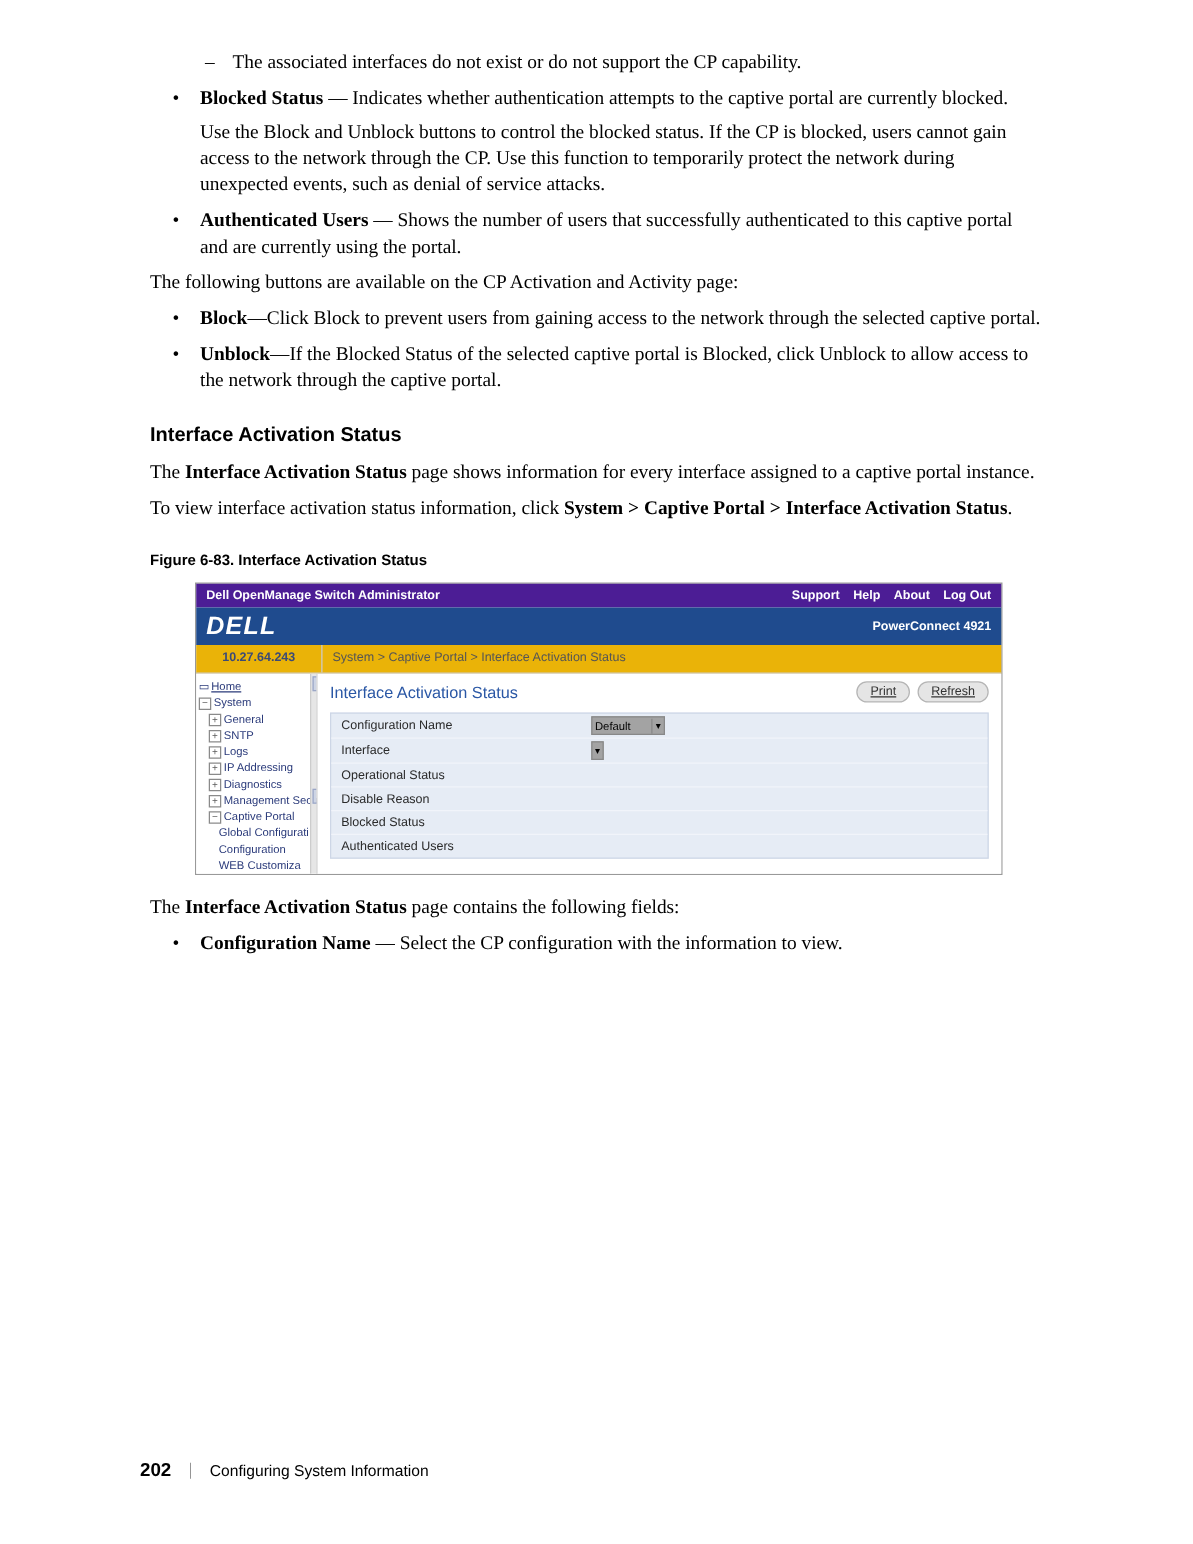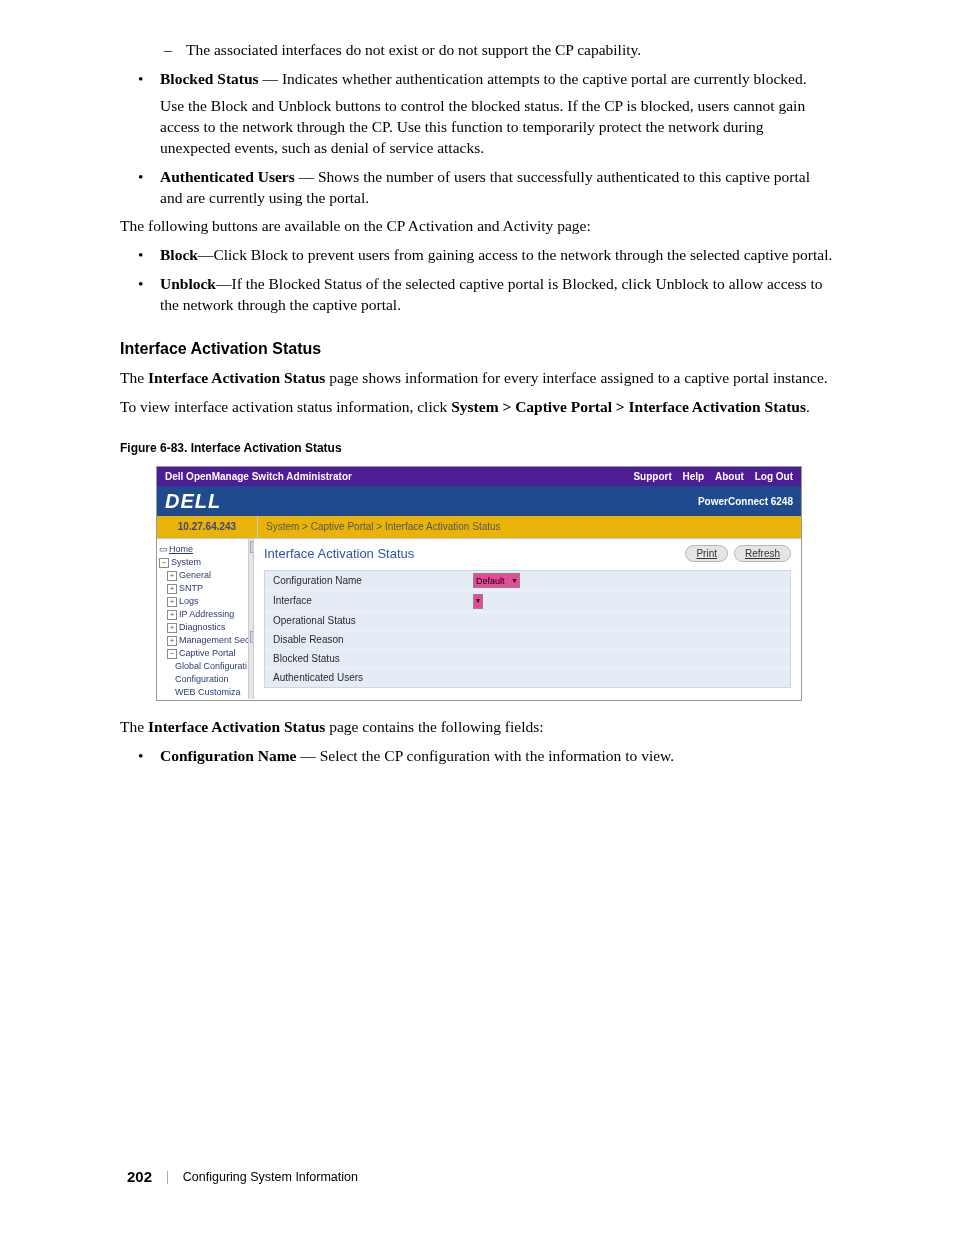--- a/index.html
+++ b/index.html
@@ -202,38 +202,39 @@
     align-items: center;
     padding: 2px 8px;
     border-bottom: 1px solid #f1f4fa;
     min-height: 14px;
   }
   .panel .row:last-child { border-bottom: none; }
   .panel .k { width: 200px; color: #2a2a2a; }
   .panel .v .sel {
     font-size: 9px;
     border: 1px solid #888;
-    background: #ec4899;
+    background: #a3a3a3;
     padding: 0 2px;
     height: 13px;
     line-height: 12px;
     display: inline-flex;
     align-items: center;
+    gap: 12px;
   }
   .sel .caret {
     border-left: 1px solid #888;
     padding-left: 3px;
     margin-left: 4px;
     font-size: 8px;
   }
 
   .footer {
     position: absolute;
     bottom: 50px;
-    left: 127px;
+    left: 112px;
     font-size: 14px;
     display: flex;
     align-items: center;
     gap: 14px;
     font-family: Georgia, 'Times New Roman', serif;
   }
   .footer .pn { font-weight: bold; font-family: Arial, Helvetica, sans-serif; font-size: 15px; }
   .footer .pipe { color: #888; font-size: 14px; }
   .footer .st { font-family: Arial, Helvetica, sans-serif; font-size: 12.5px; }
   .plusminus {
@@ -301,21 +302,21 @@
         <span>Dell OpenManage Switch Administrator</span>
         <span class="links">
           <span>Support</span>
           <span>Help</span>
           <span>About</span>
           <span>Log Out</span>
         </span>
       </div>
       <div class="ui-brandbar">
         <span class="dell-logo">DELL</span>
-        <span class="model">PowerConnect 6248</span>
+        <span class="model">PowerConnect 4921</span>
       </div>
       <div class="ui-crumbs">
         <div class="ip">10.27.64.243</div>
         <div class="trail">System &gt; Captive Portal &gt; Interface Activation Status</div>
       </div>
       <div class="ui-body">
         <div class="ui-tree">
           <div class="scroll-knob"></div>
           <div class="node lvl0"><span class="tree-icon">▭</span><span class="home">Home</span></div>
           <div class="node lvl0"><span class="plusminus">−</span><span>System</span></div>

